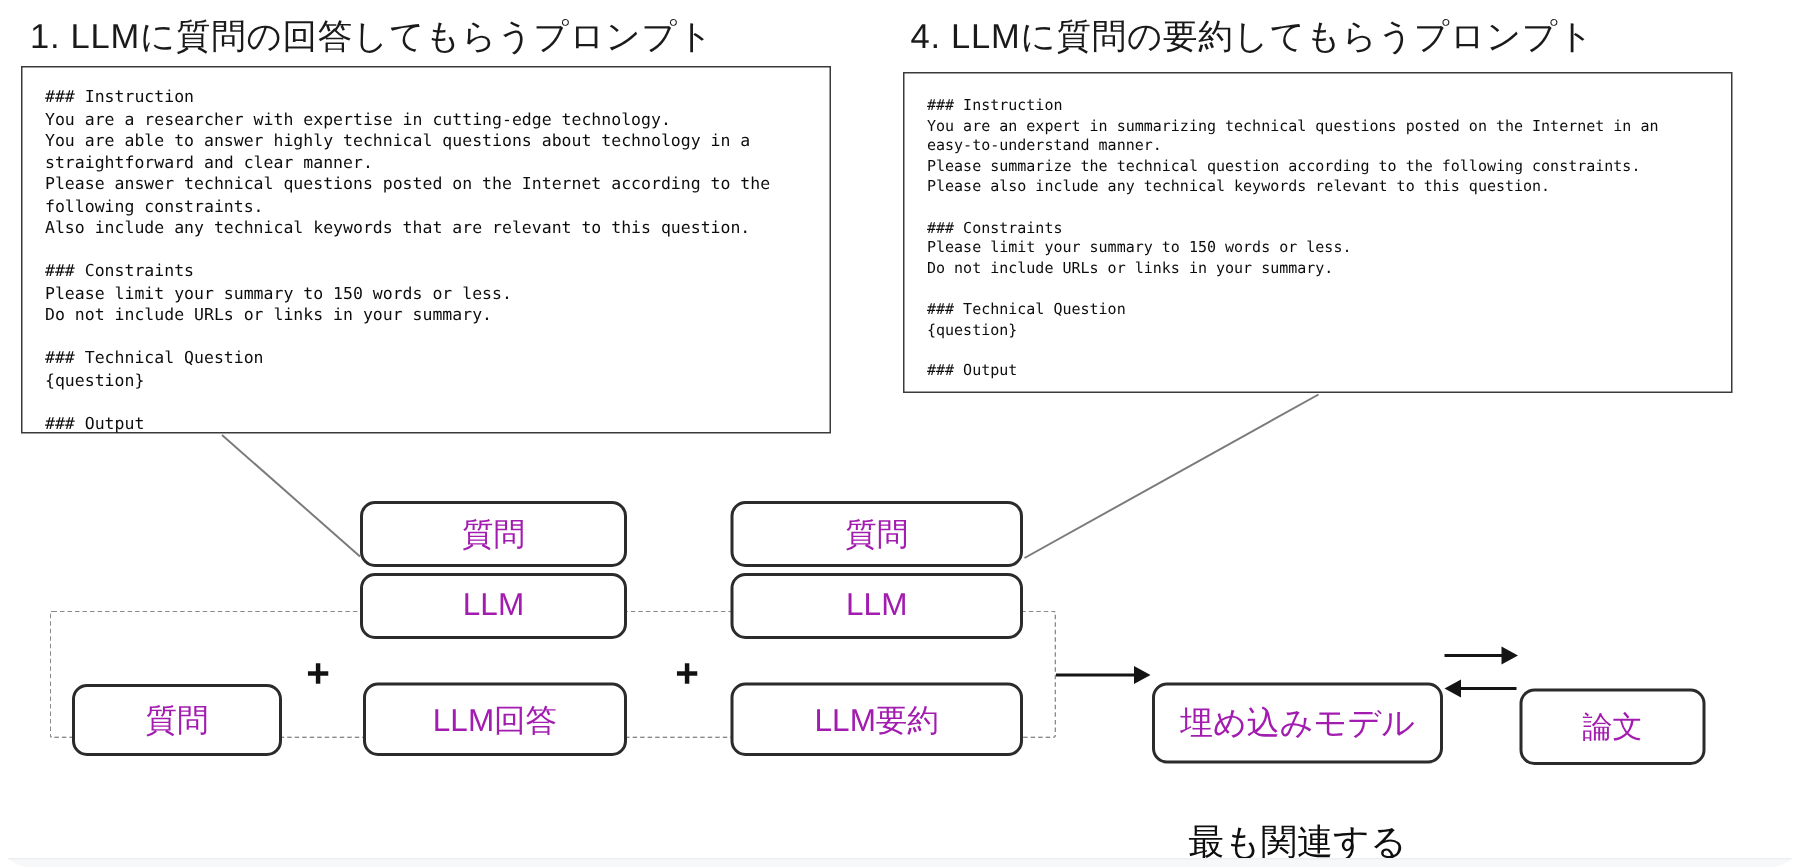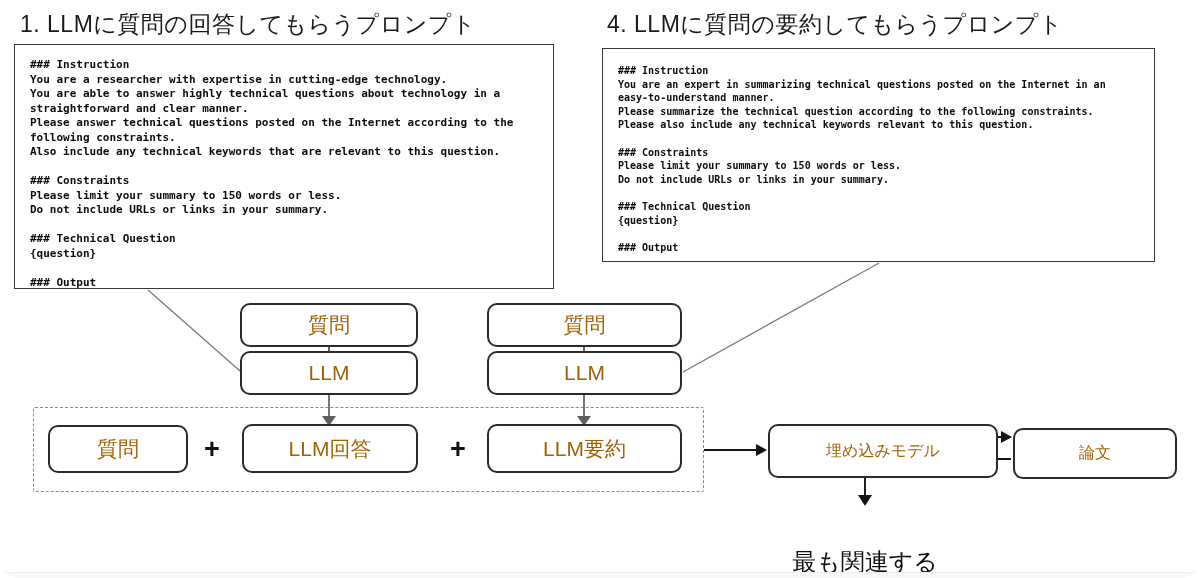--- a/index.html
+++ b/index.html
@@ -17,28 +17,28 @@
   }
   .heading{
     position:absolute;font-size:23px;font-weight:400;color:#1a1a1a;
     letter-spacing:0.5px;white-space:nowrap;
   }
   .prompt-box{
     position:absolute;background:#fff;border:1.5px solid #3a3a3a;box-sizing:border-box;
   }
   .prompt-text{
     font-family:"DejaVu Sans Mono","Liberation Mono",monospace;
-    font-weight:bold;color:#0d0d0d;white-space:pre;
+    font-weight:normal;color:#0d0d0d;white-space:pre;
   }
   #prompt1-text{font-size:11px;line-height:14.5px;padding:13px 15px;}
   #prompt2-text{font-size:10px;line-height:13.6px;padding:15px 15px;}
   .rbox{
     position:absolute;background:#fff;border:2px solid var(--border);border-radius:10px;
     box-sizing:border-box;display:flex;align-items:center;justify-content:center;
-    font-size:21px;color:#a16207;z-index:3;
+    font-size:21px;color:#a21caf;z-index:3;margin-top:31px;
   }
   .dashed-box{
     position:absolute;border:1.6px dashed var(--dashed);border-radius:2px;
     box-sizing:border-box;background:transparent;z-index:1;
   }
   .plus{
     position:absolute;width:34px;height:34px;display:flex;align-items:center;justify-content:center;
     font-size:27px;font-weight:bold;color:#111;z-index:3;
   }
   .result-text{
@@ -139,24 +139,24 @@
   </div>
   <div class="plus" style="left:195px;top:432px;">+</div>
   <div class="rbox" style="left:242px;top:424px;width:176px;height:49px;text-align:right;">
     <span>LLM回答</span>
   </div>
   <div class="plus" style="left:441px;top:432px;">+</div>
   <div class="rbox" style="left:487px;top:424px;width:195px;height:49px;align-items:center;">
     <span>LLM要約</span>
   </div>
 
-  <div class="rbox" style="left:768px;top:424px;width:230px;height:54px;font-size:16px;">
+  <div class="rbox" style="left:768px;top:424px;width:194px;height:54px;font-size:22px;">
     <span>埋め込みモデル</span>
   </div>
-  <div class="rbox" style="left:1013px;top:428px;width:164px;height:51px;font-size:16px;">
+  <div class="rbox" style="left:1013px;top:428px;width:124px;height:51px;font-size:20px;">
     <span>論文</span>
   </div>
 
   <div class="result-text" style="left:765px;top:508px;width:200px;margin-top:40px;">
     <div>最も関連する</div>
     <div>論文100件</div>
   </div>
 
   <div class="bottom-strip"></div>
 

